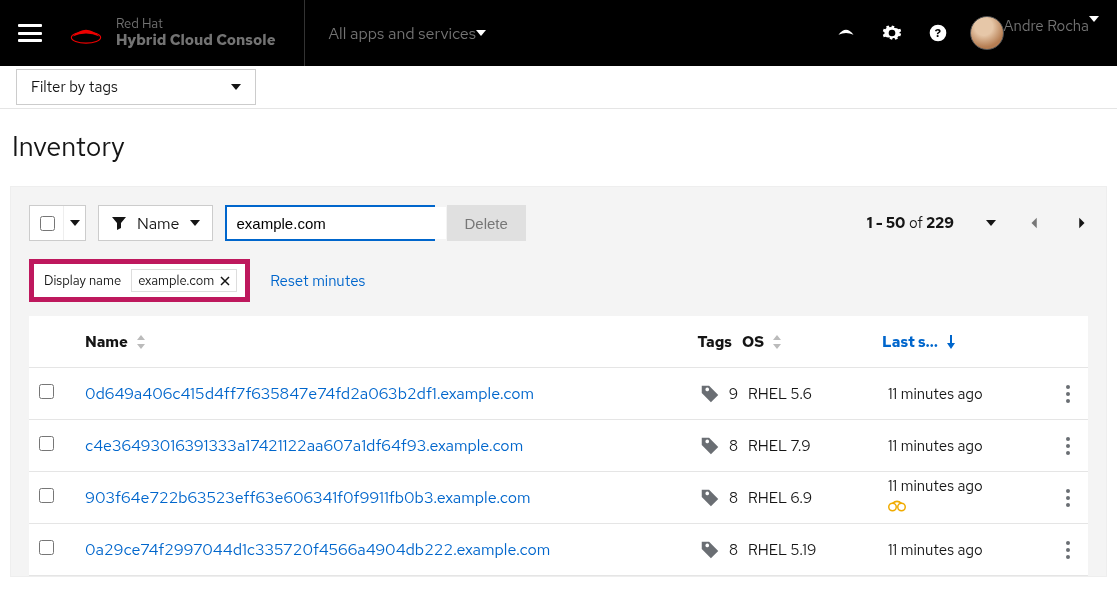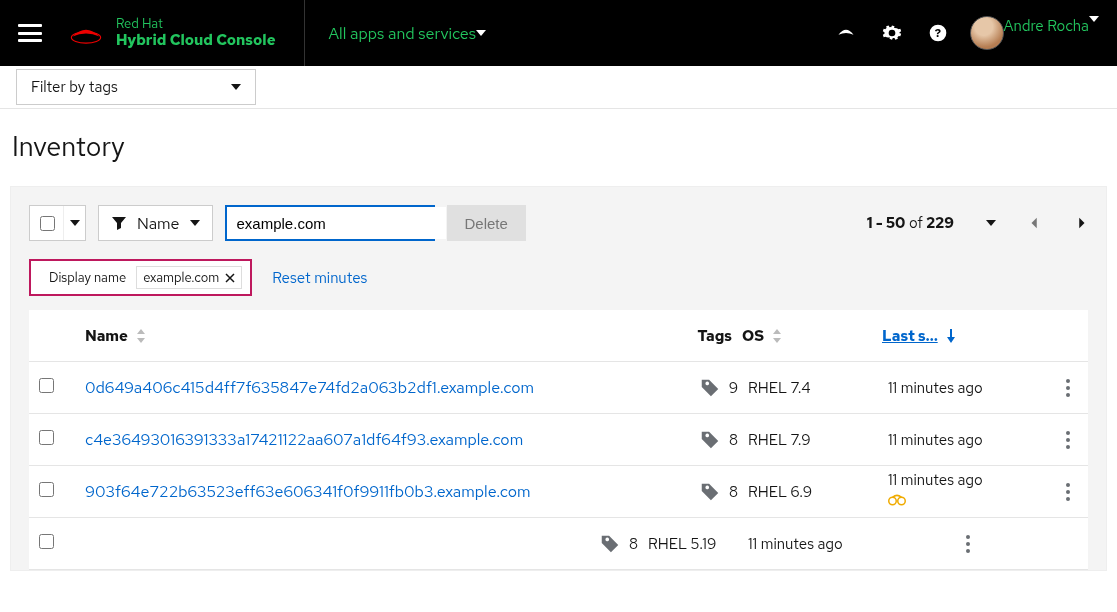--- a/index.html
+++ b/index.html
@@ -1,18 +1,18 @@
 <!DOCTYPE html>
 <html><head>
 <meta charset="utf-8">
 <style>
   * { box-sizing: border-box; margin: 0; padding: 0; }
   html, body { width: 1117px; height: 612px; font-family: "Red Hat Text", Arial, Helvetica, sans-serif; color:#151515; background:#fff; overflow:hidden; }
   
-  .header { height:66px; background:#000; display:flex; align-items:center; color:#22c55e; padding:0 18px; }
+  .header { height:66px; background:#000; display:flex; align-items:center; color:#737373; padding:0 18px; }
   .hamburger { width:24px; height:18px; display:flex; flex-direction:column; justify-content:space-between; cursor:pointer; }
   .hamburger span { display:block; height:3px; background:#fff; border-radius:1px; }
   .fedora-svg { width:36px; height:28px; margin-left:26px; }
   .brand-text { margin-left:12px; line-height:1.15; }
   .brand-text .l1 { font-size:13px; }
   .brand-text .l2 { font-size:15px; font-weight:700; }
   .vdiv { width:1px; height:66px; background:#333; margin:0 24px 0 28px; }
   .apps-drop { display:flex; align-items:center; font-size:16px; cursor:pointer; }
   .spacer { flex:1; }
   .header-icons { display:flex; align-items:center; gap:26px; }
@@ -47,32 +47,32 @@
   .delete-btn { height:36px; padding:0 18px; background:#e0e0e0; color:#777; border:none; font-size:15px; cursor:not-allowed; }
   .toolbar-spacer { flex:1; }
   .pagination { display:flex; align-items:center; gap:32px; font-size:15px; }
   .pagination .count b { font-weight:700; }
   .page-caret { cursor:pointer; }
   .page-nav { width:14px; height:14px; fill:#777; cursor:pointer; }
   .page-nav.enabled { fill:#151515; }
 
   
   .chips-row { display:flex; align-items:center; gap:20px; margin-top:18px; }
-  .chip-group { display:inline-flex; align-items:center; background:#fff; border:2px solid #be185d; padding:5px 8px 5px 18px; font-size:13px; gap:10px; }
+  .chip-group { display:inline-flex; align-items:center; background:#fff; border:5px solid #be185d; padding:5px 8px 5px 10px; font-size:13px; gap:10px; }
   .chip-label { color:#151515; }
   .chip-val { background:#fff; border:1px solid #ddd; padding:2px 6px; display:inline-flex; align-items:center; gap:6px; font-size:13px; }
   .chip-x { width:10px; height:10px; cursor:pointer; }
   .reset-link { color:#0066cc; font-size:15px; cursor:pointer; }
 
   
   .table { margin-top:14px; background:#fff; }
   .thead, .trow { display:grid; grid-template-columns: 40px 1fr 100px 140px 160px 40px; align-items:center; }
   .thead { height:52px; border-bottom:1px solid #e5e5e5; padding:0 6px 0 0; }
   .th { font-size:15px; font-weight:700; display:flex; align-items:center; gap:8px; }
-  .th.sorted { color:#0066cc;text-decoration:underline; }
+  .th.sorted { color:#0066cc; }
   .sort-ico { width:10px; height:14px; fill:#bbb; }
   .sort-arrow { width:10px; height:14px; fill:#0066cc; }
   .th-tags { justify-content:flex-end; padding-right:10px; }
   .trow { height:52px; border-bottom:1px solid #e5e5e5; }
   .trow .chk { margin-left:10px; }
   .host-link { color:#0066cc; font-size:16px; cursor:pointer; white-space:nowrap; overflow:hidden; text-overflow:ellipsis; padding-right:10px; }
   .tag-cell { display:flex; align-items:center; gap:8px; justify-content:flex-end; padding-right:10px; }
   .tag-ico { width:22px; height:22px; fill:#6a6e73; cursor:pointer; }
   .tag-count { font-size:15px; color:#151515; }
   .os-cell { font-size:15px; }
@@ -216,21 +216,21 @@
       <div id="tbody">
           <div class="trow">
     <div><input type="checkbox" class="chk" style=""></div>
     <a class="host-link" style="padding-left:16px">0d649a406c415d4ff7f635847e74fd2a063b2df1.example.com</a>
     <div class="tag-cell">
       <svg class="tag-ico" viewBox="0 0 24 24">
                 <path d="M3 3h8l10 10-8 8L3 11V3zm4 4a2 2 0 1 0 0-0.001z" fill="#6a6e73"></path>
               </svg>
       <span class="tag-count">9</span>
     </div>
-    <div class="os-cell">RHEL 7.4</div>
+    <div class="os-cell">RHEL 5.6</div>
     <div class="last-cell">
       11 minutes ago
       
     </div>
     <div class="kebab">
               <span></span>
               <span></span>
               <span></span>
             </div>
   </div>
@@ -273,20 +273,21 @@
                 </svg></div>
     </div>
     <div class="kebab">
               <span></span>
               <span></span>
               <span></span>
             </div>
   </div>
           <div class="trow">
     <div><input type="checkbox" class="chk" style=""></div>
+    <a class="host-link" style="padding-left:16px">0a29ce74f2997044d1c335720f4566a4904db222.example.com</a>
     <div class="tag-cell">
       <svg class="tag-ico" viewBox="0 0 24 24">
                 <path d="M3 3h8l10 10-8 8L3 11V3zm4 4a2 2 0 1 0 0-0.001z" fill="#6a6e73"></path>
               </svg>
       <span class="tag-count">8</span>
     </div>
     <div class="os-cell">RHEL 5.19</div>
     <div class="last-cell">
       11 minutes ago
       

